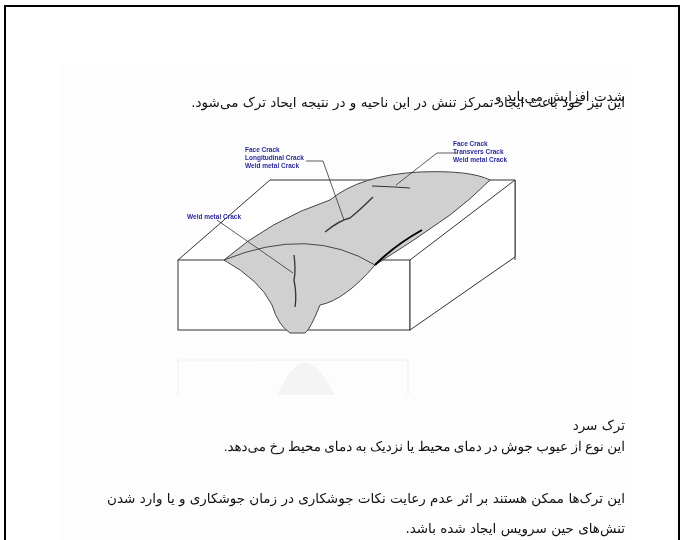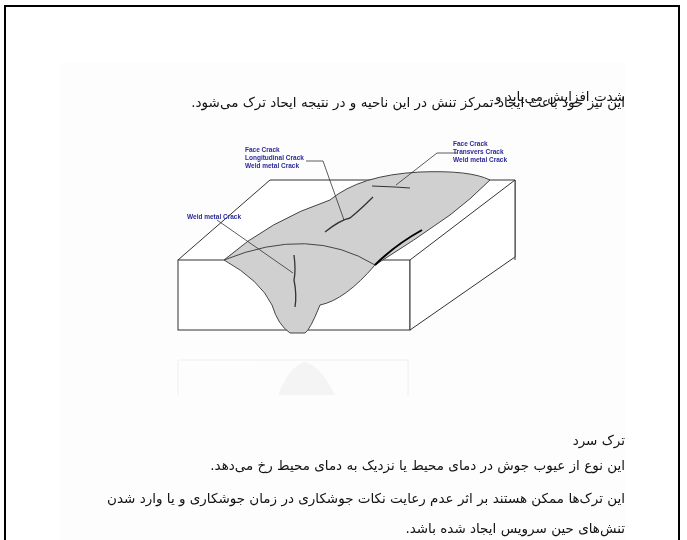--- a/index.html
+++ b/index.html
@@ -62,15 +62,15 @@
     </g>
     <g>
       <text class="lbl" x="293" y="16">Face Crack</text>
       <text class="lbl" x="293" y="24">Transvers Crack</text>
       <text class="lbl" x="293" y="32">Weld metal Crack</text>
     </g>
     <text class="lbl" x="27" y="89">Weld metal Crack</text>
   </svg>
 </div>
 
-<div class="line" style="top:415px;margin-top:15px;">ترک سرد</div>
-<div class="line" style="top:455px;">این نوع از عیوب جوش در دمای محیط یا نزدیک به دمای محیط رخ می‌دهد.</div>
+<div class="line" style="top:415px;">ترک سرد</div>
+<div class="line" style="top:437px;font-family:Liberation Serif, serif;">این نوع از عیوب جوش در دمای محیط یا نزدیک به دمای محیط رخ می‌دهد.</div>
 <div class="para" style="top:483px;">این ترک‌ها ممکن هستند بر اثر عدم رعایت نکات جوشکاری در زمان جوشکاری و یا وارد شدن تنش‌های حین سرویس ایجاد شده باشد.</div>
 
 </body></html>

